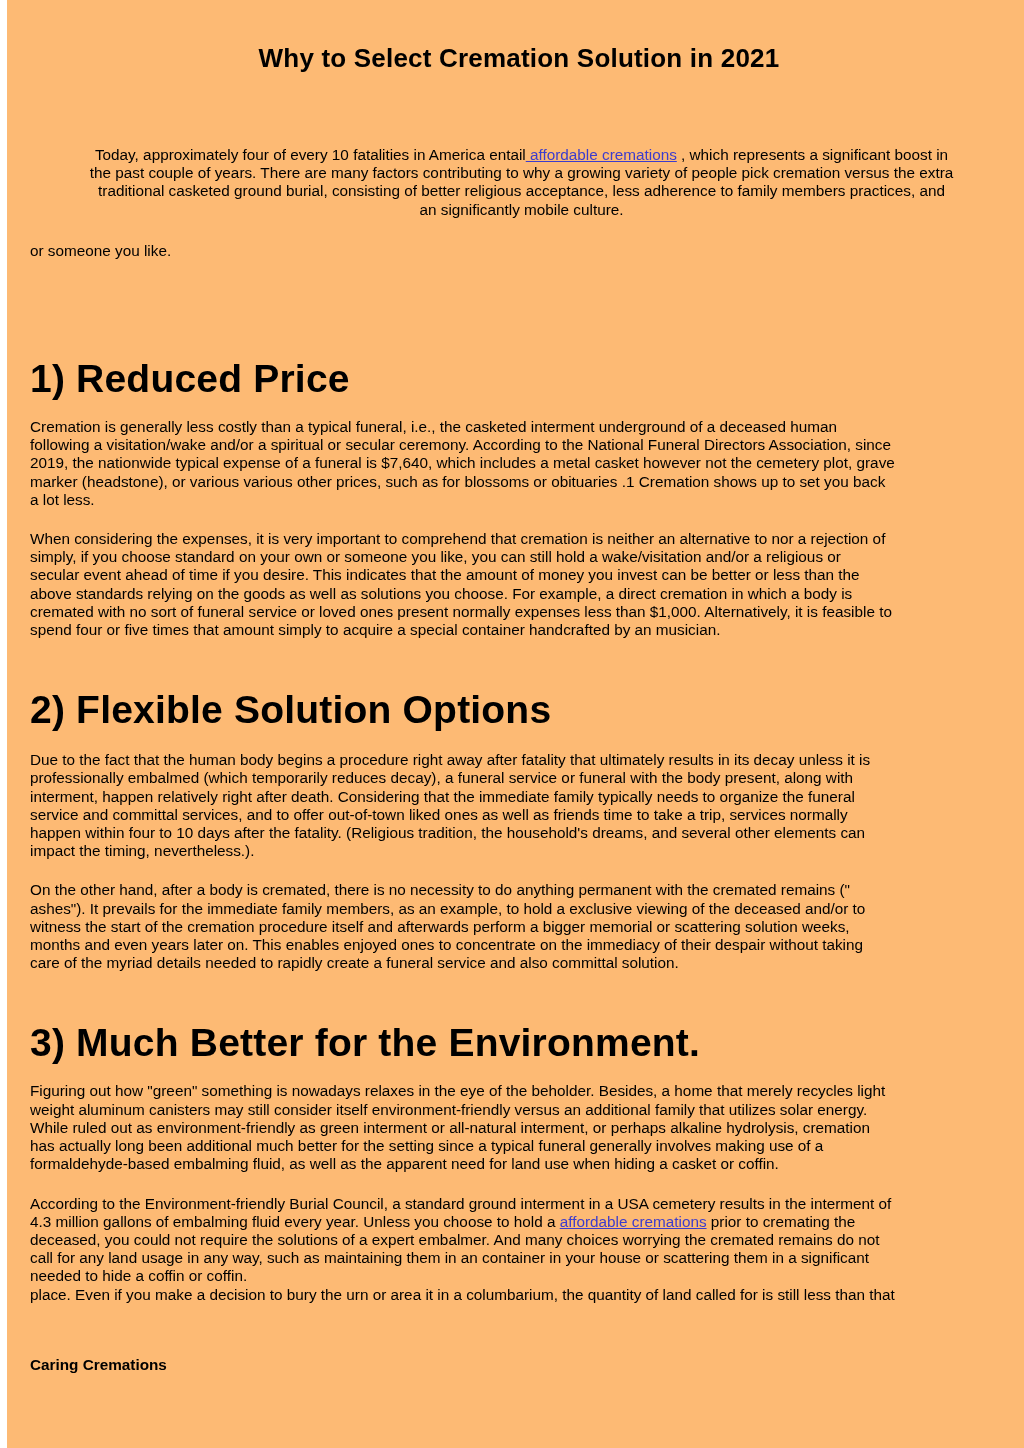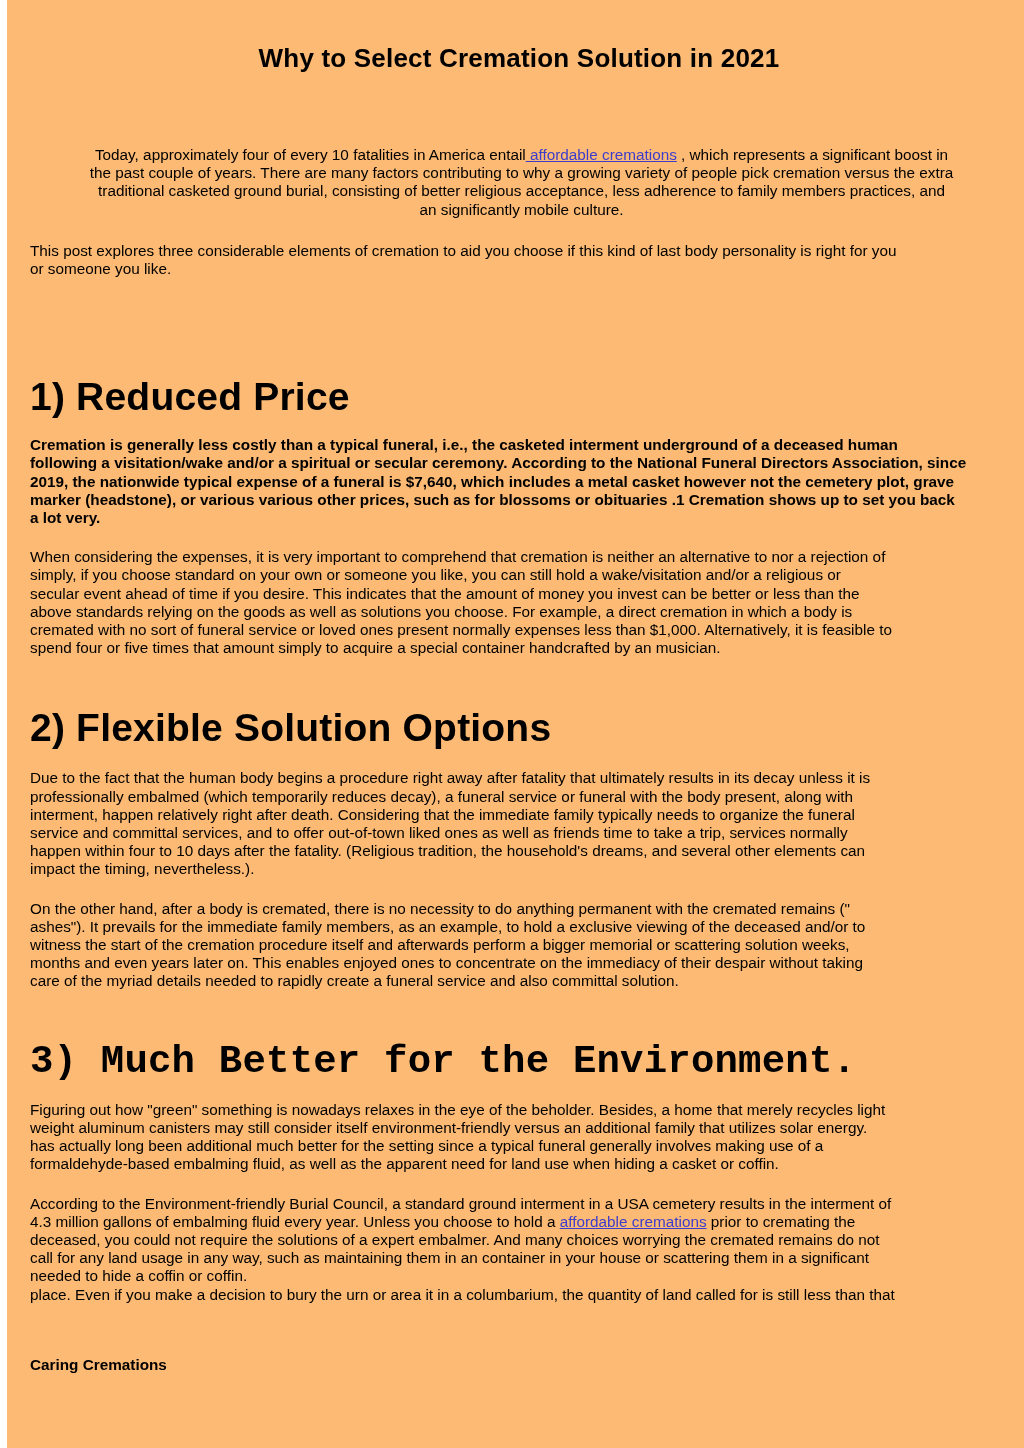--- a/index.html
+++ b/index.html
@@ -67,30 +67,29 @@
 
   <div class="content">
     <div>
         <div class="para" style="margin-top: 73px; text-align: center;">
           <div class="line">Today, approximately four of every 10 fatalities in America entail<a class="doclink" href="#"> affordable cremations</a> , which represents a significant boost in</div>
           <div class="line">the past couple of years. There are many factors contributing to why a growing variety of people pick cremation versus the extra</div>
           <div class="line">traditional casketed ground burial, consisting of better religious acceptance, less adherence to family members practices, and</div>
           <div class="line">an significantly mobile culture.</div>
         </div>
         <div class="para" style="margin-top: 23px;">
-          <div class="line">This post explores three considerable elements of cremation to aid you choose if this kind of last body personality is right for you</div>
           <div class="line">or someone you like.</div>
         </div>
         <div class="heading" style="margin-top: 101px;">1) Reduced Price</div>
-        <div class="para" style="margin-top: 21px; font-weight: bold;">
+        <div class="para" style="margin-top: 21px;">
           <div class="line">Cremation is generally less costly than a typical funeral, i.e., the casketed interment underground of a deceased human</div>
           <div class="line">following a visitation/wake and/or a spiritual or secular ceremony. According to the National Funeral Directors Association, since</div>
           <div class="line">2019, the nationwide typical expense of a funeral is $7,640, which includes a metal casket however not the cemetery plot, grave</div>
           <div class="line">marker (headstone), or various various other prices, such as for blossoms or obituaries .1 Cremation shows up to set you back</div>
-          <div class="line">a lot very.</div>
+          <div class="line">a lot less.</div>
         </div>
         <div class="para" style="margin-top: 21px;">
           <div class="line">When considering the expenses, it is very important to comprehend that cremation is neither an alternative to nor a rejection of</div>
           <div class="line">simply, if you choose standard on your own or someone you like, you can still hold a wake/visitation and/or a religious or</div>
           <div class="line">secular event ahead of time if you desire. This indicates that the amount of money you invest can be better or less than the</div>
           <div class="line">above standards relying on the goods as well as solutions you choose. For example, a direct cremation in which a body is</div>
           <div class="line">cremated with no sort of funeral service or loved ones present normally expenses less than $1,000. Alternatively, it is feasible to</div>
           <div class="line">spend four or five times that amount simply to acquire a special container handcrafted by an musician.</div>
         </div>
         <div class="heading" style="margin-top: 53px;">2) Flexible Solution Options</div>
@@ -102,24 +101,25 @@
           <div class="line">happen within four to 10 days after the fatality. (Religious tradition, the household's dreams, and several other elements can</div>
           <div class="line">impact the timing, nevertheless.).</div>
         </div>
         <div class="para" style="margin-top: 21px;">
           <div class="line">On the other hand, after a body is cremated, there is no necessity to do anything permanent with the cremated remains ("</div>
           <div class="line">ashes"). It prevails for the immediate family members, as an example, to hold a exclusive viewing of the deceased and/or to</div>
           <div class="line">witness the start of the cremation procedure itself and afterwards perform a bigger memorial or scattering solution weeks,</div>
           <div class="line">months and even years later on. This enables enjoyed ones to concentrate on the immediacy of their despair without taking</div>
           <div class="line">care of the myriad details needed to rapidly create a funeral service and also committal solution.</div>
         </div>
-        <div class="heading" style="margin-top: 53px; font-family: Liberation Mono, monospace;">3) Much Better for the Environment.</div>
+        <div class="heading" style="margin-top: 53px;">3) Much Better for the Environment.</div>
         <div class="para" style="margin-top: 21px;">
           <div class="line">Figuring out how "green" something is nowadays relaxes in the eye of the beholder. Besides, a home that merely recycles light</div>
           <div class="line">weight aluminum canisters may still consider itself environment-friendly versus an additional family that utilizes solar energy.</div>
+          <div class="line">While ruled out as environment-friendly as green interment or all-natural interment, or perhaps alkaline hydrolysis, cremation</div>
           <div class="line">has actually long been additional much better for the setting since a typical funeral generally involves making use of a</div>
           <div class="line">formaldehyde-based embalming fluid, as well as the apparent need for land use when hiding a casket or coffin.</div>
         </div>
         <div class="para" style="margin-top: 21px;">
           <div class="line">According to the Environment-friendly Burial Council, a standard ground interment in a USA cemetery results in the interment of</div>
           <div class="line">4.3 million gallons of embalming fluid every year. Unless you choose to hold a <a class="doclink" href="#">affordable cremations</a> prior to cremating the</div>
           <div class="line">deceased, you could not require the solutions of a expert embalmer. And many choices worrying the cremated remains do not</div>
           <div class="line">call for any land usage in any way, such as maintaining them in an container in your house or scattering them in a significant</div>
           <div class="line">needed to hide a coffin or coffin.</div>
           <div class="line">place. Even if you make a decision to bury the urn or area it in a columbarium, the quantity of land called for is still less than that</div>

